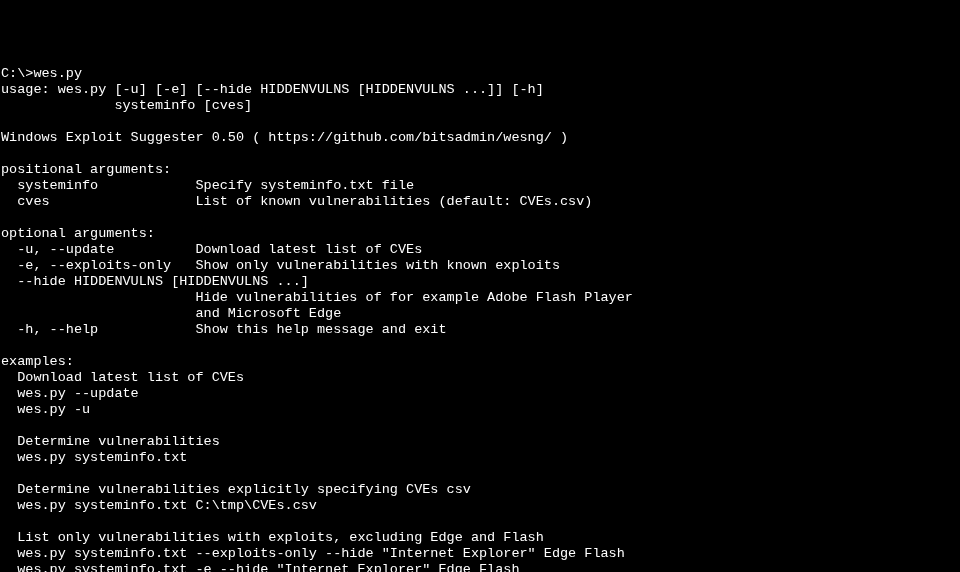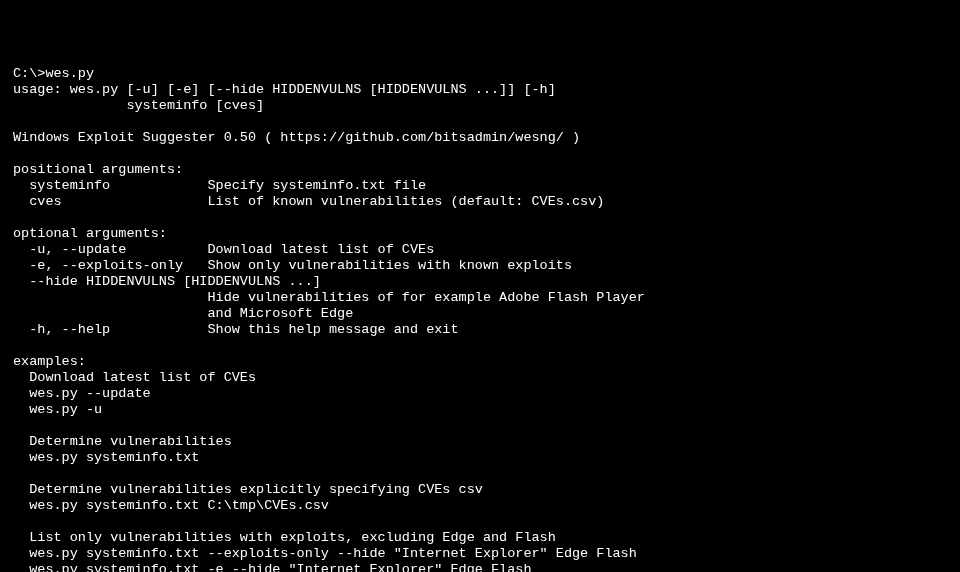--- a/index.html
+++ b/index.html
@@ -8,21 +8,21 @@
       color: #fff;
       font-family: Consolas, "Courier New", monospace;
       font-size: 13.5px;
       line-height: 16px;
       width: 960px;
       height: 572px;
       overflow: hidden;
       padding: 2px 1px;
       white-space: pre;
     }
-    .line { display: block; padding-left: 12px; }
+    .line { display: block; }
   </style>
 </head>
 <body>
 
 
 
 <div id="terminal"><span class="line">C:\&gt;wes.py</span><span class="line">usage: wes.py [-u] [-e] [--hide HIDDENVULNS [HIDDENVULNS ...]] [-h]</span><span class="line">              systeminfo [cves]</span><span class="line">&nbsp;</span><span class="line">Windows Exploit Suggester 0.50 ( https://github.com/bitsadmin/wesng/ )</span><span class="line">&nbsp;</span><span class="line">positional arguments:</span><span class="line">  systeminfo            Specify systeminfo.txt file</span><span class="line">  cves                  List of known vulnerabilities (default: CVEs.csv)</span><span class="line">&nbsp;</span><span class="line">optional arguments:</span><span class="line">  -u, --update          Download latest list of CVEs</span><span class="line">  -e, --exploits-only   Show only vulnerabilities with known exploits</span><span class="line">  --hide HIDDENVULNS [HIDDENVULNS ...]</span><span class="line">                        Hide vulnerabilities of for example Adobe Flash Player</span><span class="line">                        and Microsoft Edge</span><span class="line">  -h, --help            Show this help message and exit</span><span class="line">&nbsp;</span><span class="line">examples:</span><span class="line">  Download latest list of CVEs</span><span class="line">  wes.py --update</span><span class="line">  wes.py -u</span><span class="line">&nbsp;</span><span class="line">  Determine vulnerabilities</span><span class="line">  wes.py systeminfo.txt</span><span class="line">&nbsp;</span><span class="line">  Determine vulnerabilities explicitly specifying CVEs csv</span><span class="line">  wes.py systeminfo.txt C:\tmp\CVEs.csv</span><span class="line">&nbsp;</span><span class="line">  List only vulnerabilities with exploits, excluding Edge and Flash</span><span class="line">  wes.py systeminfo.txt --exploits-only --hide "Internet Explorer" Edge Flash</span><span class="line">  wes.py systeminfo.txt -e --hide "Internet Explorer" Edge Flash</span></div>
 
 
 

